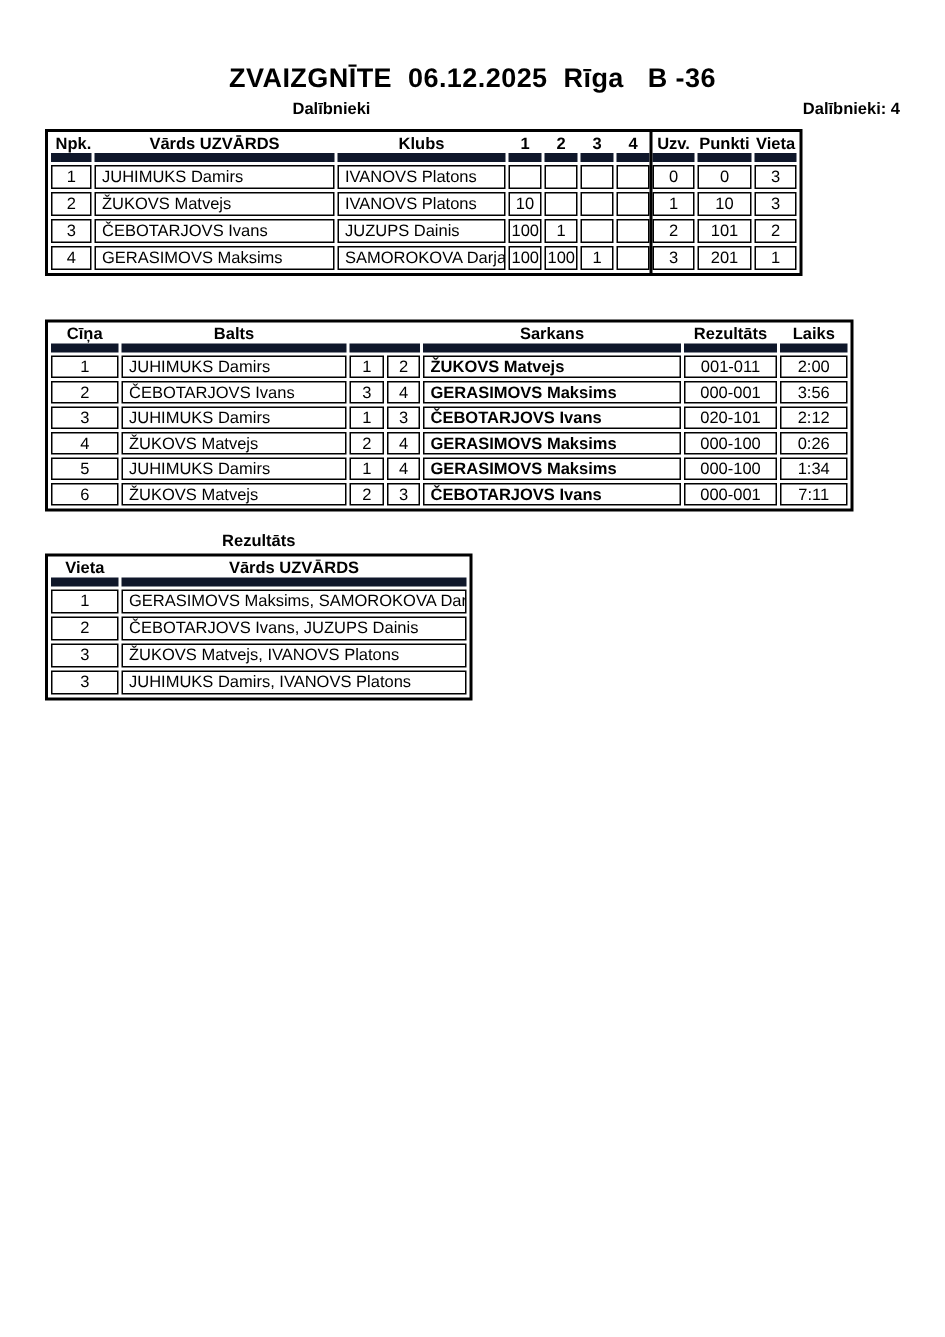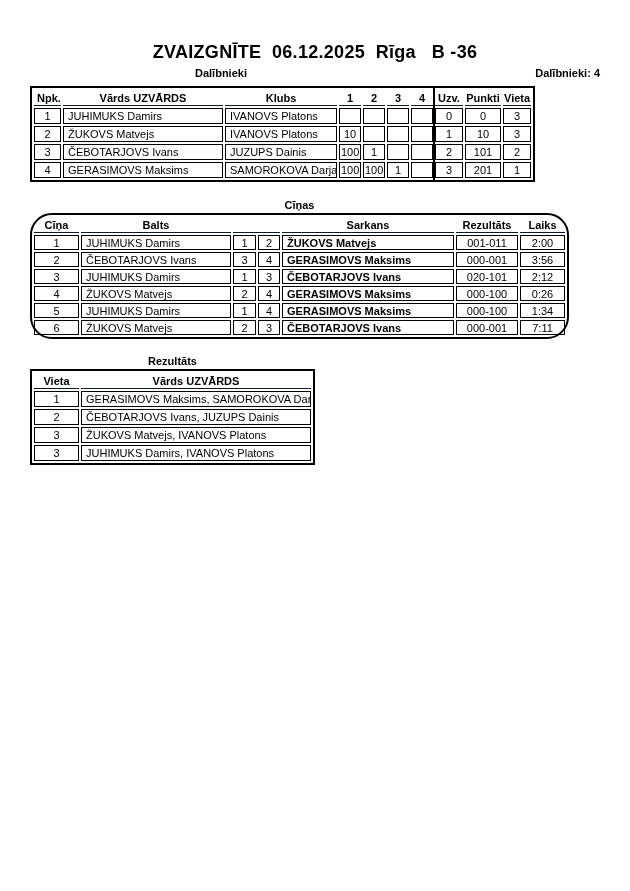--- a/index.html
+++ b/index.html
@@ -15,24 +15,24 @@
   .lbl-fights{top:199px;left:30px;width:539px;text-align:center;}
   .lbl-results{top:355px;left:30px;width:285px;text-align:center;}
 
   .tbl-wrap{position:absolute;}
   .wrap-t1{top:86px;left:30px;width:505px;}
   .wrap-t2{top:213px;left:30px;width:539px;}
   .wrap-t3{top:369px;left:30px;width:285px;}
 
   table{border-collapse:separate;border-spacing:2px;border:2px solid #000;
         table-layout:fixed;}
-  .t1{width:505px;} .t2{width:539px;border-radius:22px;} .t3{width:285px;}
+  .t1{width:505px;} .t2{width:539px;} .t3{width:285px;}
   th,td{box-sizing:border-box;font-size:11px;line-height:12px;overflow:hidden;
         white-space:nowrap;vertical-align:middle;}
-  th{font-weight:bold;border:none;border-bottom:1px solid #0f172a;height:16px;
+  th{font-weight:bold;border:none;border-bottom:6px solid #0f172a;height:16px;
      text-align:center;padding:0 1px;}
   td{border:1px solid #000;height:16px;padding:0 1px;text-align:center;}
   .t2 td{height:15px;}
   td.lft{text-align:left;padding:0 4px;}
   th.lft{text-align:left;padding:0 3px;}
   .t2 td.red{font-weight:bold;}
 
   
   .vsep{position:absolute;top:0;bottom:0;left:403px;width:2px;background:#000;}
 </style>
@@ -119,21 +119,20 @@
         <td></td>
         <td>3</td>
         <td>201</td>
         <td>1</td>
       </tr>
     </tbody>
       </table>
     <div class="vsep"></div>
   </div>
 
-  <div class="sec-label lbl-fights">Cīņas</div>
 
   <div class="tbl-wrap wrap-t2">
     <table class="t2">
       <colgroup>
         <col style="width:45px">
           <col style="width:150px">
           <col style="width:23px">
           <col style="width:22px">
         <col style="width:172px">
           <col style="width:62px">

